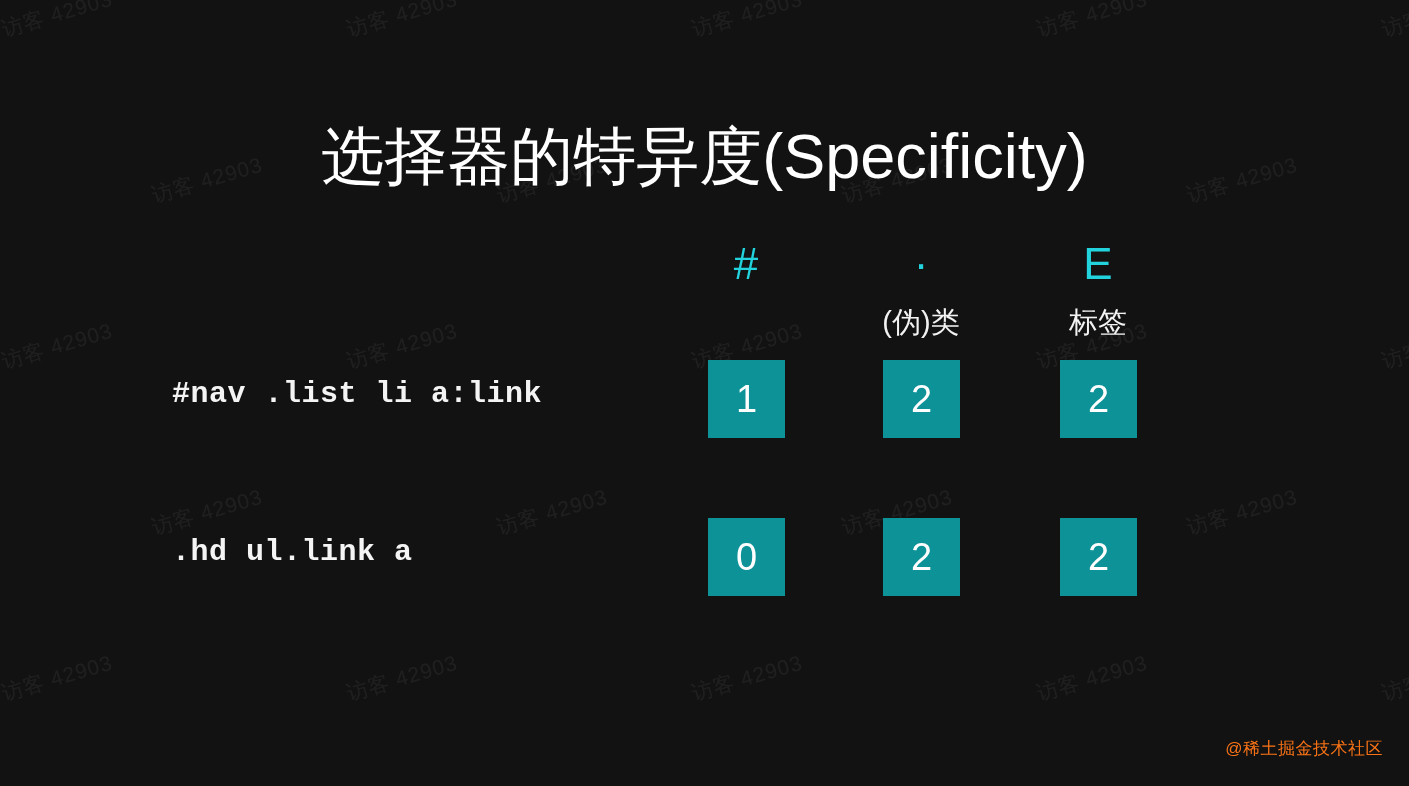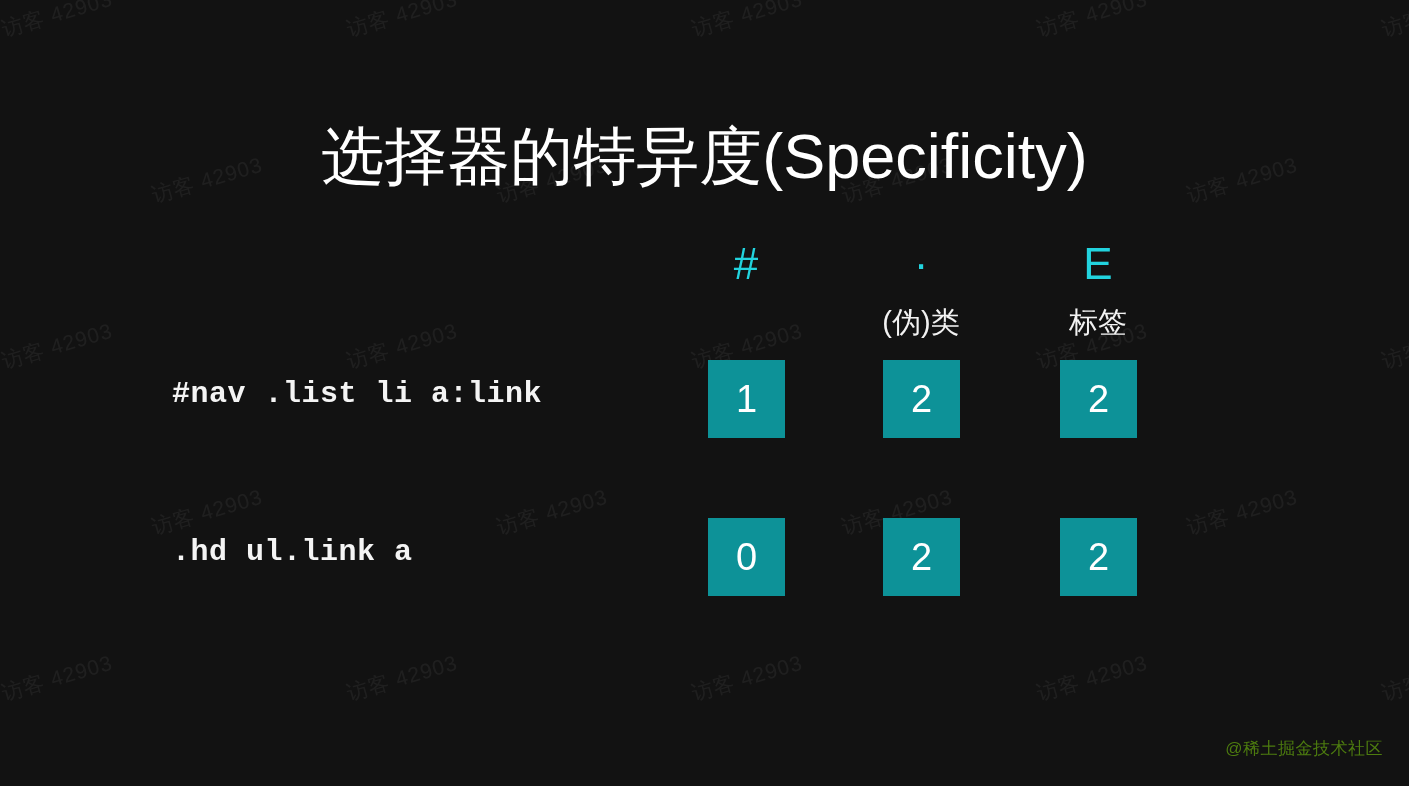--- a/index.html
+++ b/index.html
@@ -132,21 +132,21 @@
   
   .box-1 { left: 708px; }
   .box-2 { left: 883px; }
   .box-3 { left: 1060px; }
 
   
   #footer-credit {
     position: absolute;
     right: 26px;
     bottom: 26px;
-    color: #4d7c0f;
+    color: #f97316;
     font-size: 17px;
     letter-spacing: 0.5px;
     z-index: 3;
     white-space: nowrap;
   }
 </style>
 </head>
 <body>
 
 <div id="watermark-layer">

